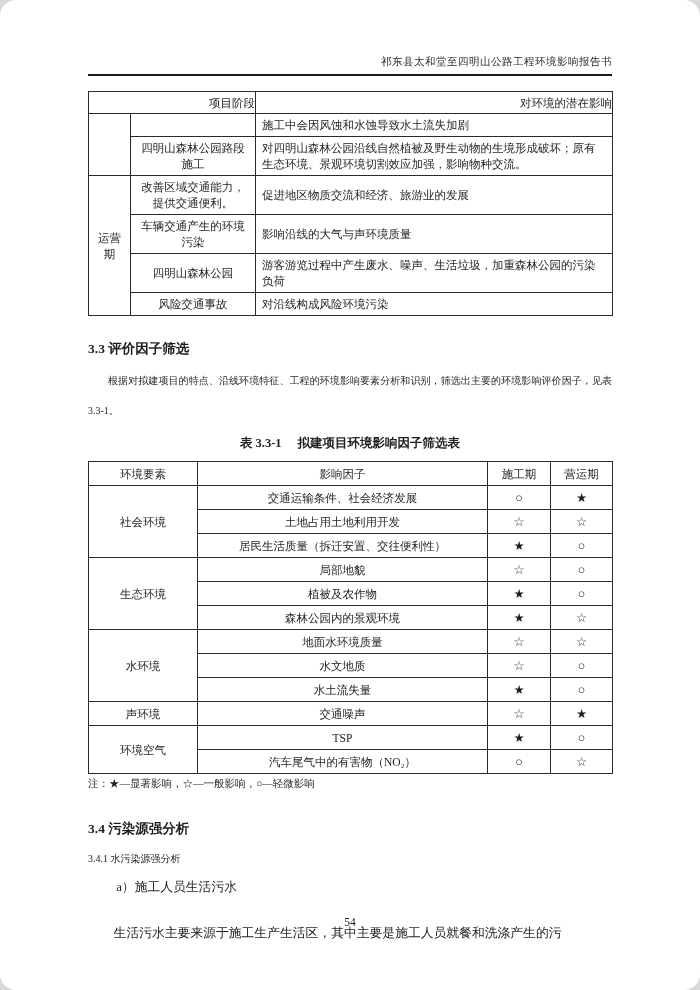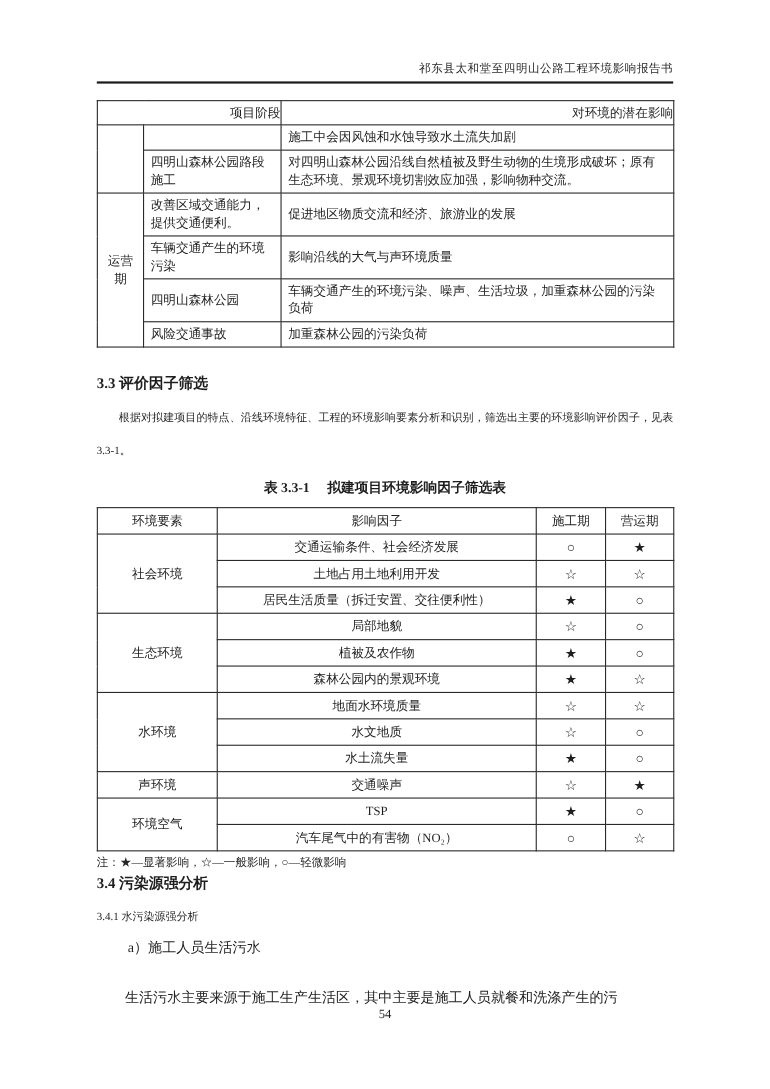--- a/index.html
+++ b/index.html
@@ -5,20 +5,21 @@
   * { margin:0; padding:0; box-sizing:border-box; }
   html,body { background:#d9d9d9; }
   .page {
     position:relative;
     width:700px; height:990px;
     margin:0 auto;
     background:#ffffff;
     font-family:"Liberation Serif","DejaVu Serif",serif;
     color:#1e1e1e;
     overflow:hidden;
+    border-radius:16px;
   }
   .content { padding:0 88px; }
 
   
   .doc-header {
     padding-top:55px;
     padding-bottom:5px;
     border-bottom:2px solid #1a1a1a;
     text-align:right;
     font-size:10.5px;
@@ -35,21 +36,21 @@
     font-size:11.5px;
     line-height:16px;
     vertical-align:middle;
   }
 
   
   .tbl1 { margin-top:15px; }
   .tbl1 th { height:22px; text-align:right; }
   .tbl1 td { padding:3px 6px; }
   .tbl1 td.phase-cell { text-align:center; white-space:pre-line; padding:2px 2px; }
-  .tbl1 td.activity-cell { text-align:left; }
+  .tbl1 td.activity-cell { text-align:center; }
   .tbl1 td.impact-cell { text-align:left; }
   .group-top td, tr.group-top > td { border-top-width:1.5px; }
 
   
   .h-bold { font-size:13.5px; font-weight:700; }
   .sec33-h { margin-top:24px; }
   .para {
     margin-top:8px;
     font-size:10px;
     line-height:30px;
@@ -69,21 +70,21 @@
   .tbl2 th { height:24px; text-align:center; }
   .tbl2 td { height:24px; padding:2px 4px; text-align:center; }
   .tbl2 td.sym { font-size:12.5px; }
 
   .note {
     margin-top:3px;
     font-size:10.5px;
     color:#262626;
   }
 
-  .sec34-h  { margin-top:3px; }
+  .sec34-h  { margin-top:29px; }
   .sub-h    { margin-top:14px; font-size:10px; font-weight:400; }
   .item-a   { margin-top:13px; font-size:12.8px; text-indent:2.2em; }
   .last-para{ margin-top:22px; font-size:12.8px; line-height:30px; text-indent:2em; text-align:justify; }
 
   .page-number {
     position:absolute;
     top:916px; left:0; right:0;
     text-align:center;
     font-size:11.5px;
   }
@@ -123,25 +124,25 @@
 期</td>
         <td class="activity-cell">改善区域交通能力，提供交通便利。</td>
         <td class="impact-cell">促进地区物质交流和经济、旅游业的发展</td>
       </tr>
       <tr>
         <td class="activity-cell">车辆交通产生的环境污染</td>
         <td class="impact-cell">影响沿线的大气与声环境质量</td>
       </tr>
       <tr>
         <td class="activity-cell">四明山森林公园</td>
-        <td class="impact-cell">车辆交通产生的环境污染、噪声、生活垃圾，加重森林公园的污染负荷</td>
+        <td class="impact-cell">游客游览过程中产生废水、噪声、生活垃圾，加重森林公园的污染负荷</td>
       </tr>
       <tr>
         <td class="activity-cell">风险交通事故</td>
-        <td class="impact-cell">加重森林公园的污染负荷</td>
+        <td class="impact-cell">对沿线构成风险环境污染</td>
       </tr>
     </tbody>
       </table>
 
     <div class="h-bold sec33-h">3.3 评价因子筛选</div>
     <div class="para">根据对拟建项目的特点、沿线环境特征、工程的环境影响要素分析和识别，筛选出主要的环境影响评价因子，见表 3.3-1。</div>
 
     <div class="tbl-caption">
       <span class="cap-label">表 3.3-1</span><span>拟建项目环境影响因子筛选表</span>
     </div>

